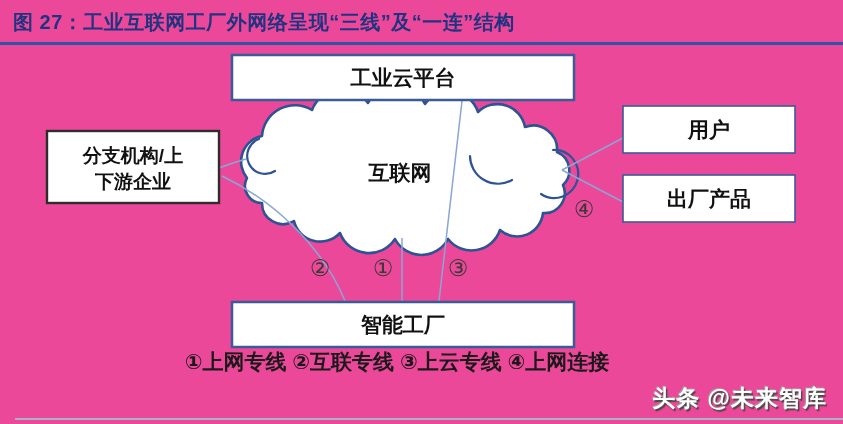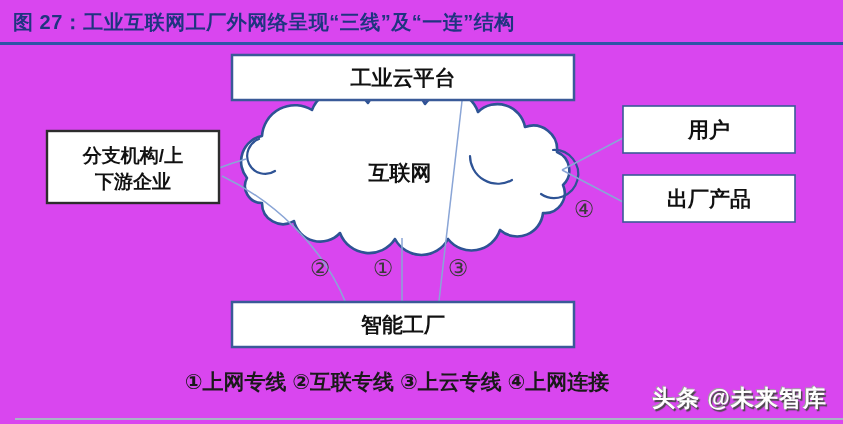--- a/index.html
+++ b/index.html
@@ -1,18 +1,18 @@
 <!DOCTYPE html>
 <html><head>
 <meta charset="utf-8">
 <style>
   html,body{margin:0;padding:0;background:#fff;}
   body{width:843px;height:424px;overflow:hidden;
        font-family:"Liberation Sans","DejaVu Sans",sans-serif;}
-  #canvas{position:relative;width:843px;height:424px;background:#d946ef;}
+  #canvas{position:relative;width:843px;height:424px;background:#ec4899;}
 
   .fig-title{
     position:absolute;left:13px;top:9px;width:820px;
     font-size:20px;font-weight:bold;color:#1F3480;letter-spacing:0.5px;
     white-space:nowrap;
   }
   .title-rule{
     position:absolute;left:0;top:42px;width:843px;height:3px;
     background:#2E54A5;
   }
@@ -26,21 +26,21 @@
   .cloud-detail{fill:none;stroke:#2E5395;stroke-width:2.2;stroke-linecap:round;}
   .link{fill:none;stroke:#8AA5D6;stroke-width:1.5;}
   .node-label{font-family:"Liberation Sans","DejaVu Sans",sans-serif;
     font-size:21px;font-weight:bold;fill:#111;text-anchor:middle;}
   .node-label-sm{font-family:"Liberation Sans","DejaVu Sans",sans-serif;
     font-size:19px;font-weight:bold;fill:#111;text-anchor:middle;}
   .circ-label{font-family:"DejaVu Sans","Liberation Sans",sans-serif;
     font-size:23px;font-weight:normal;fill:#3a3a3a;text-anchor:middle;}
 
   .legend{
-    position:absolute;left:137px;top:368px;width:520px;
+    position:absolute;left:137px;top:348px;width:520px;
     text-align:center;font-size:21px;font-weight:bold;color:#1a1a1a;
     white-space:nowrap;
   }
   .watermark{
     position:absolute;right:16px;bottom:10px;
     font-size:23px;font-weight:bold;letter-spacing:1px;
     color:#ffffff;
     text-shadow:1.5px 1.5px 1px #4a4a4a,-1px -1px 0 #a0a0a0;
     white-space:nowrap;
   }

